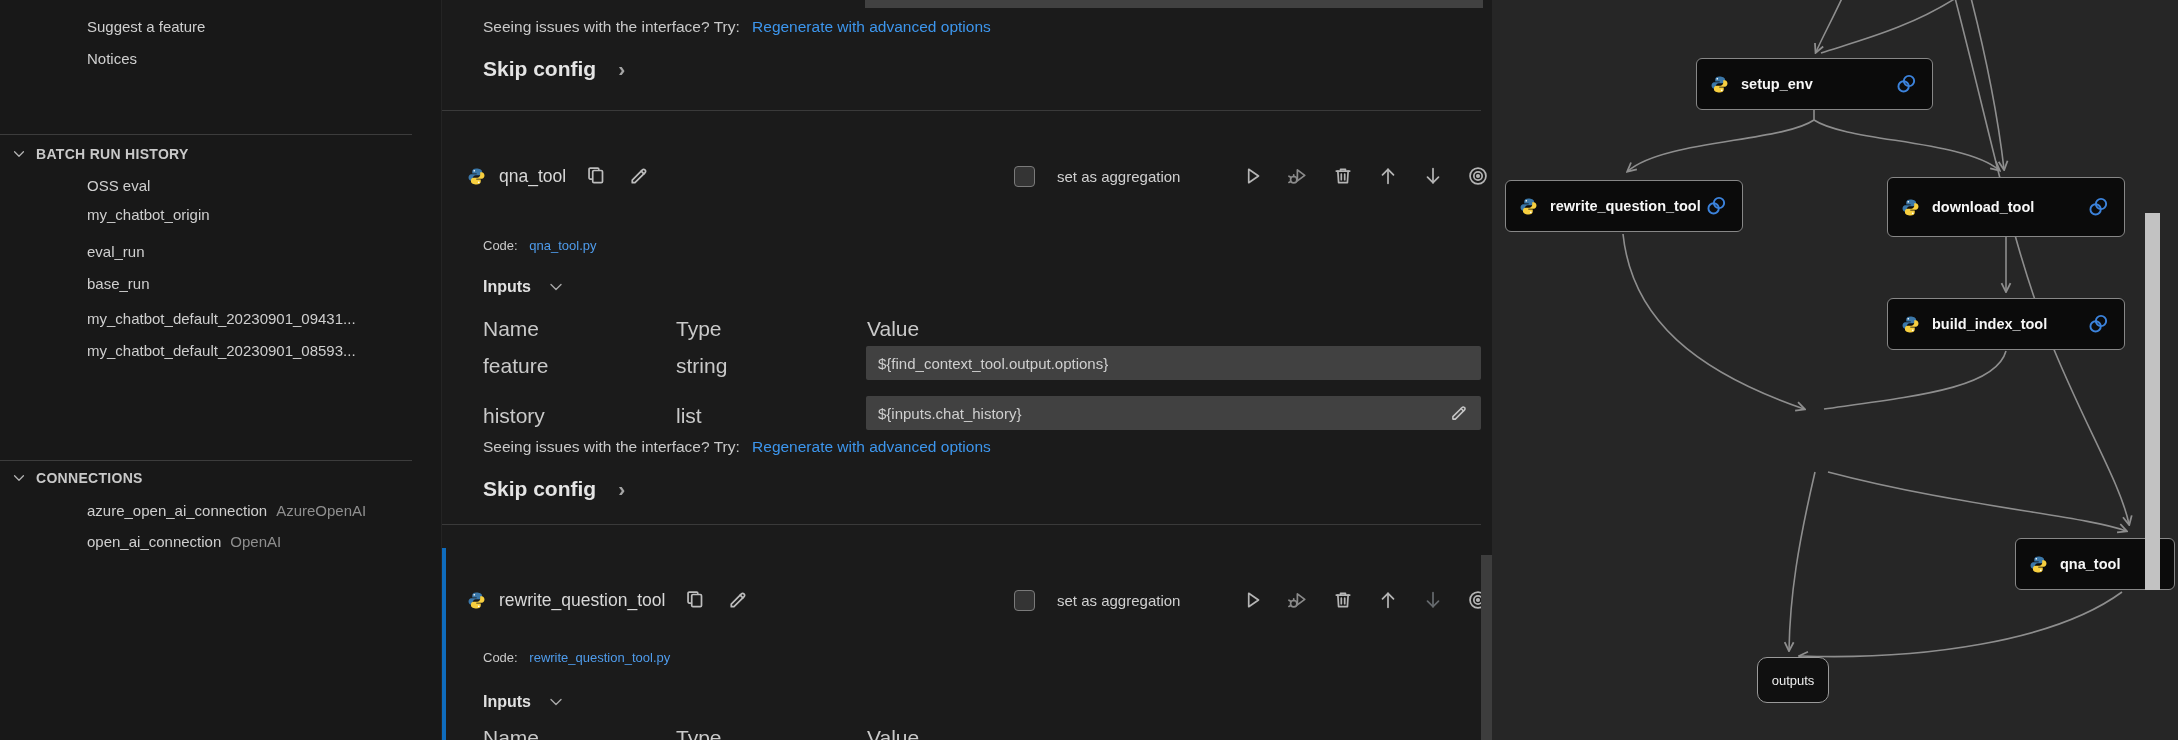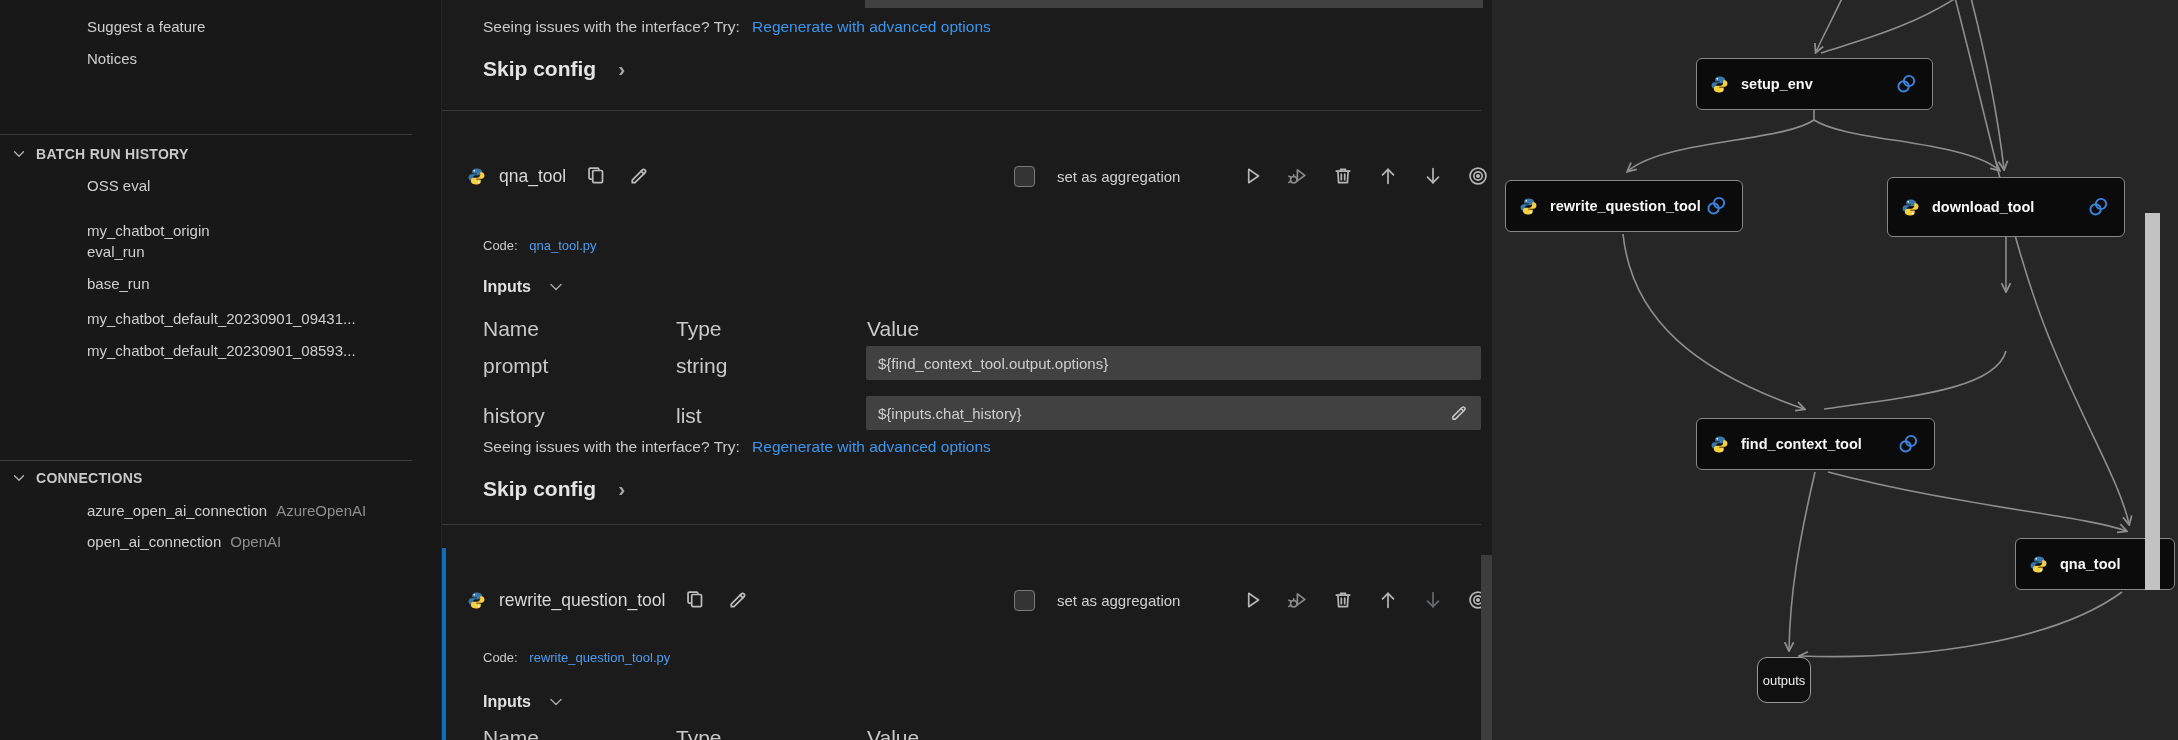--- a/index.html
+++ b/index.html
@@ -67,21 +67,21 @@
 
     <div class="abs sb-divider" style="top:134px"></div>
     <span class="abs sb-chevron" style="top:146px">
         <svg viewBox="0 0 18 18" width="100%" height="100%" fill="none" stroke="currentColor" stroke-width="1.4" stroke-linecap="round" stroke-linejoin="round">
           <path d="M4 6.5L9 11.5 14 6.5"></path>
         </svg>
       </span>
     <div class="abs sb-header" style="top:145px">BATCH RUN HISTORY</div>
 
     <div class="abs sb-item" style="top:175px">OSS eval</div>
-    <div class="abs sb-item" style="top:220px">my_chatbot_origin</div>
+    <div class="abs sb-item" style="top:204px">my_chatbot_origin</div>
     <div class="abs sb-item" style="top:241px">eval_run</div>
     <div class="abs sb-item" style="top:273px">base_run</div>
     <div class="abs sb-item" style="top:308px">my_chatbot_default_20230901_09431...</div>
     <div class="abs sb-item" style="top:340px">my_chatbot_default_20230901_08593...</div>
 
     <div class="abs sb-divider" style="top:460px"></div>
     <span class="abs sb-chevron" style="top:470px">
         <svg viewBox="0 0 18 18" width="100%" height="100%" fill="none" stroke="currentColor" stroke-width="1.4" stroke-linecap="round" stroke-linejoin="round">
           <path d="M4 6.5L9 11.5 14 6.5"></path>
         </svg>
@@ -184,21 +184,21 @@
       <span class="chev">
           <svg viewBox="0 0 18 18" width="100%" height="100%" fill="none" stroke="currentColor" stroke-width="1.4" stroke-linecap="round" stroke-linejoin="round">
             <path d="M4 6.5L9 11.5 14 6.5"></path>
           </svg>
         </span>
     </div>
     <div class="abs col" style="left:41px; top:317px">Name</div>
     <div class="abs col" style="left:234px; top:317px">Type</div>
     <div class="abs col" style="left:425px; top:317px">Value</div>
 
-    <div class="abs col" style="left:41px; top:354px">prompt</div>
+    <div class="abs col" style="left:41px; top:354px">feature</div>
     <div class="abs col" style="left:234px; top:354px">string</div>
     <div class="abs vbox" style="top:346px">
       <span>${find_context_tool.output.options}</span>
     </div>
 
     <div class="abs col" style="left:41px; top:404px">history</div>
     <div class="abs col" style="left:234px; top:404px">list</div>
     <div class="abs vbox" style="top:396px">
       <span>${inputs.chat_history}</span>
       <span class="pencil">
@@ -370,48 +370,48 @@
           </svg>
         </span>
       <span class="gnode-label">download_tool</span>
       <span class="variant">
           <svg viewBox="0 0 20 20" width="100%" height="100%" fill="none" stroke="currentColor" stroke-width="1.6">
             <circle cx="8" cy="12" r="4.3"></circle>
             <circle cx="12.5" cy="7.5" r="4.3"></circle>
           </svg>
         </span>
     </div>
-    <div class="gnode" style="left:204px; top:418px; width:239px; height:52px">
-      <span class="pyicon">
-          <svg viewBox="0 0 16 16" width="100%" height="100%">
-            <path fill="#3b77a8" d="M8 .5C5.4.5 4 1.6 4 3.3v1.9h4.2v.7H3.1C1.6 5.9.5 7.1.5 8.9c0 1.8 1.1 3 2.6 3h1.4V9.6c0-1.5 1.3-2.8 2.8-2.8h3.6c1.3 0 2.3-1 2.3-2.3V3.3C13.2 1.6 10.6.5 8 .5z"></path>
-            <circle fill="#fff" cx="5.9" cy="2.6" r=".8"></circle>
-            <path fill="#f7cf3f" d="M8 15.5c2.6 0 4-1.1 4-2.8v-1.9H7.8v-.7h5.1c1.5 0 2.6-1.2 2.6-3 0-1.8-1.1-3-2.6-3h-1.4v2.3c0 1.5-1.3 2.8-2.8 2.8H5.1c-1.3 0-2.3 1-2.3 2.3v1.2c0 1.7 2.6 2.8 5.2 2.8z"></path>
-            <circle fill="#fff" cx="10.1" cy="13.4" r=".8"></circle>
-          </svg>
-        </span>
-      <span class="gnode-label">find_context_tool</span>
+    <div class="gnode" style="left:395px; top:298px; width:238px; height:52px">
+      <span class="pyicon">
+          <svg viewBox="0 0 16 16" width="100%" height="100%">
+            <path fill="#3b77a8" d="M8 .5C5.4.5 4 1.6 4 3.3v1.9h4.2v.7H3.1C1.6 5.9.5 7.1.5 8.9c0 1.8 1.1 3 2.6 3h1.4V9.6c0-1.5 1.3-2.8 2.8-2.8h3.6c1.3 0 2.3-1 2.3-2.3V3.3C13.2 1.6 10.6.5 8 .5z"></path>
+            <circle fill="#fff" cx="5.9" cy="2.6" r=".8"></circle>
+            <path fill="#f7cf3f" d="M8 15.5c2.6 0 4-1.1 4-2.8v-1.9H7.8v-.7h5.1c1.5 0 2.6-1.2 2.6-3 0-1.8-1.1-3-2.6-3h-1.4v2.3c0 1.5-1.3 2.8-2.8 2.8H5.1c-1.3 0-2.3 1-2.3 2.3v1.2c0 1.7 2.6 2.8 5.2 2.8z"></path>
+            <circle fill="#fff" cx="10.1" cy="13.4" r=".8"></circle>
+          </svg>
+        </span>
+      <span class="gnode-label">build_index_tool</span>
       <span class="variant">
           <svg viewBox="0 0 20 20" width="100%" height="100%" fill="none" stroke="currentColor" stroke-width="1.6">
             <circle cx="8" cy="12" r="4.3"></circle>
             <circle cx="12.5" cy="7.5" r="4.3"></circle>
           </svg>
         </span>
     </div>
     <div class="gnode" style="left:523px; top:538px; width:160px; height:52px">
       <span class="pyicon">
           <svg viewBox="0 0 16 16" width="100%" height="100%">
             <path fill="#3b77a8" d="M8 .5C5.4.5 4 1.6 4 3.3v1.9h4.2v.7H3.1C1.6 5.9.5 7.1.5 8.9c0 1.8 1.1 3 2.6 3h1.4V9.6c0-1.5 1.3-2.8 2.8-2.8h3.6c1.3 0 2.3-1 2.3-2.3V3.3C13.2 1.6 10.6.5 8 .5z"></path>
             <circle fill="#fff" cx="5.9" cy="2.6" r=".8"></circle>
             <path fill="#f7cf3f" d="M8 15.5c2.6 0 4-1.1 4-2.8v-1.9H7.8v-.7h5.1c1.5 0 2.6-1.2 2.6-3 0-1.8-1.1-3-2.6-3h-1.4v2.3c0 1.5-1.3 2.8-2.8 2.8H5.1c-1.3 0-2.3 1-2.3 2.3v1.2c0 1.7 2.6 2.8 5.2 2.8z"></path>
             <circle fill="#fff" cx="10.1" cy="13.4" r=".8"></circle>
           </svg>
         </span>
       <span class="gnode-label">qna_tool</span>
     </div>
-    <div class="gnode-out" style="left:265px; top:657px; width:54px; height:46px">
+    <div class="gnode-out" style="left:265px; top:657px; width:72px; height:46px">
       <span>outputs</span>
     </div>
 
     <div class="graph-scroll"></div>
   </div>
 
 </div>
 
 </body></html>

